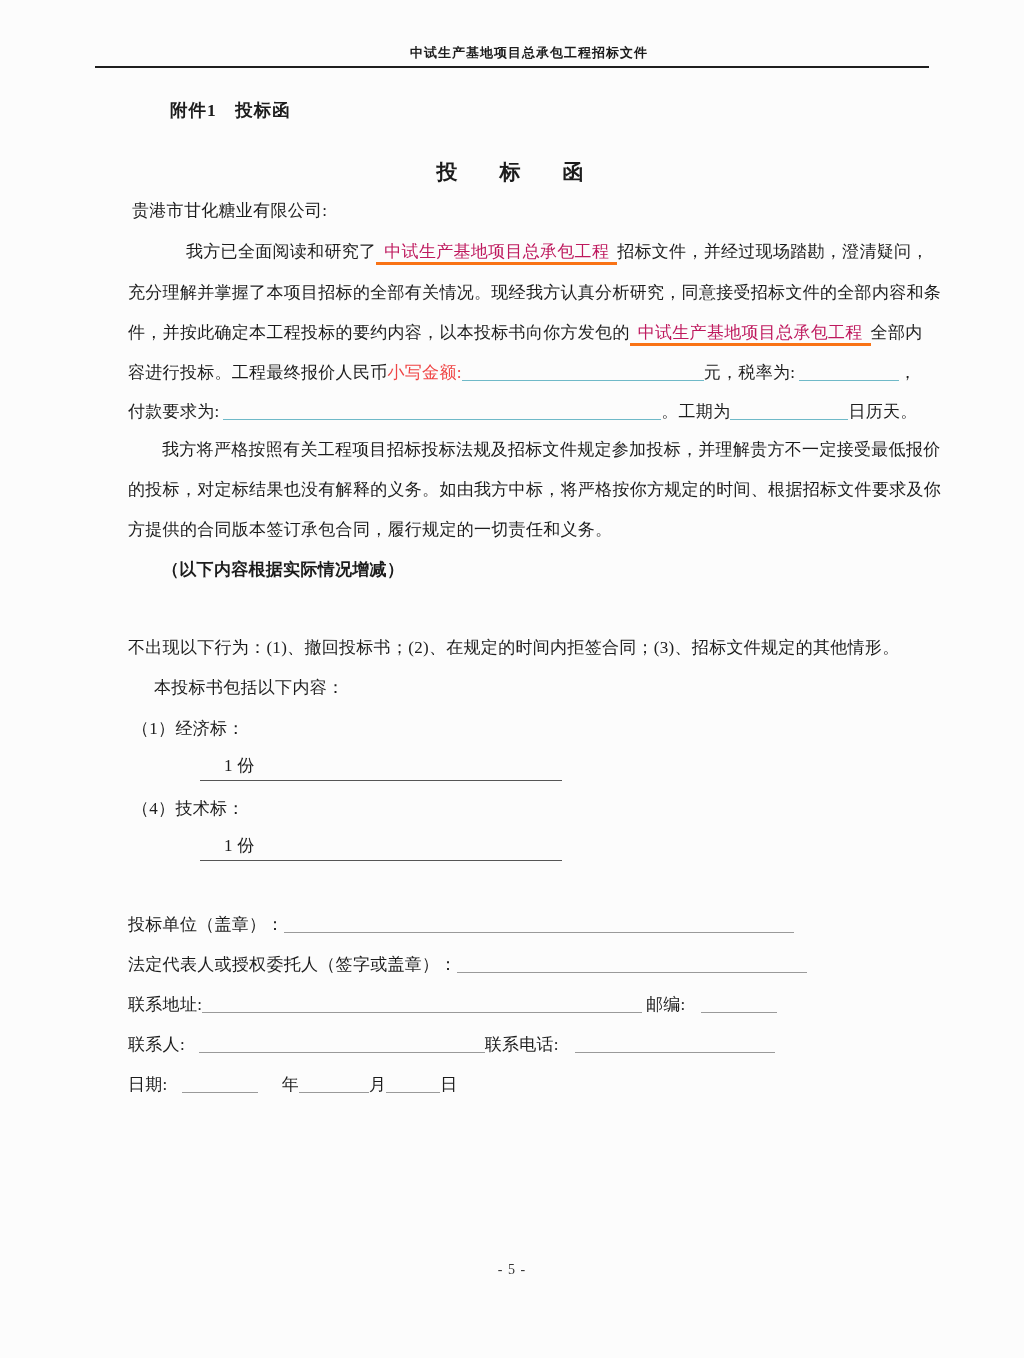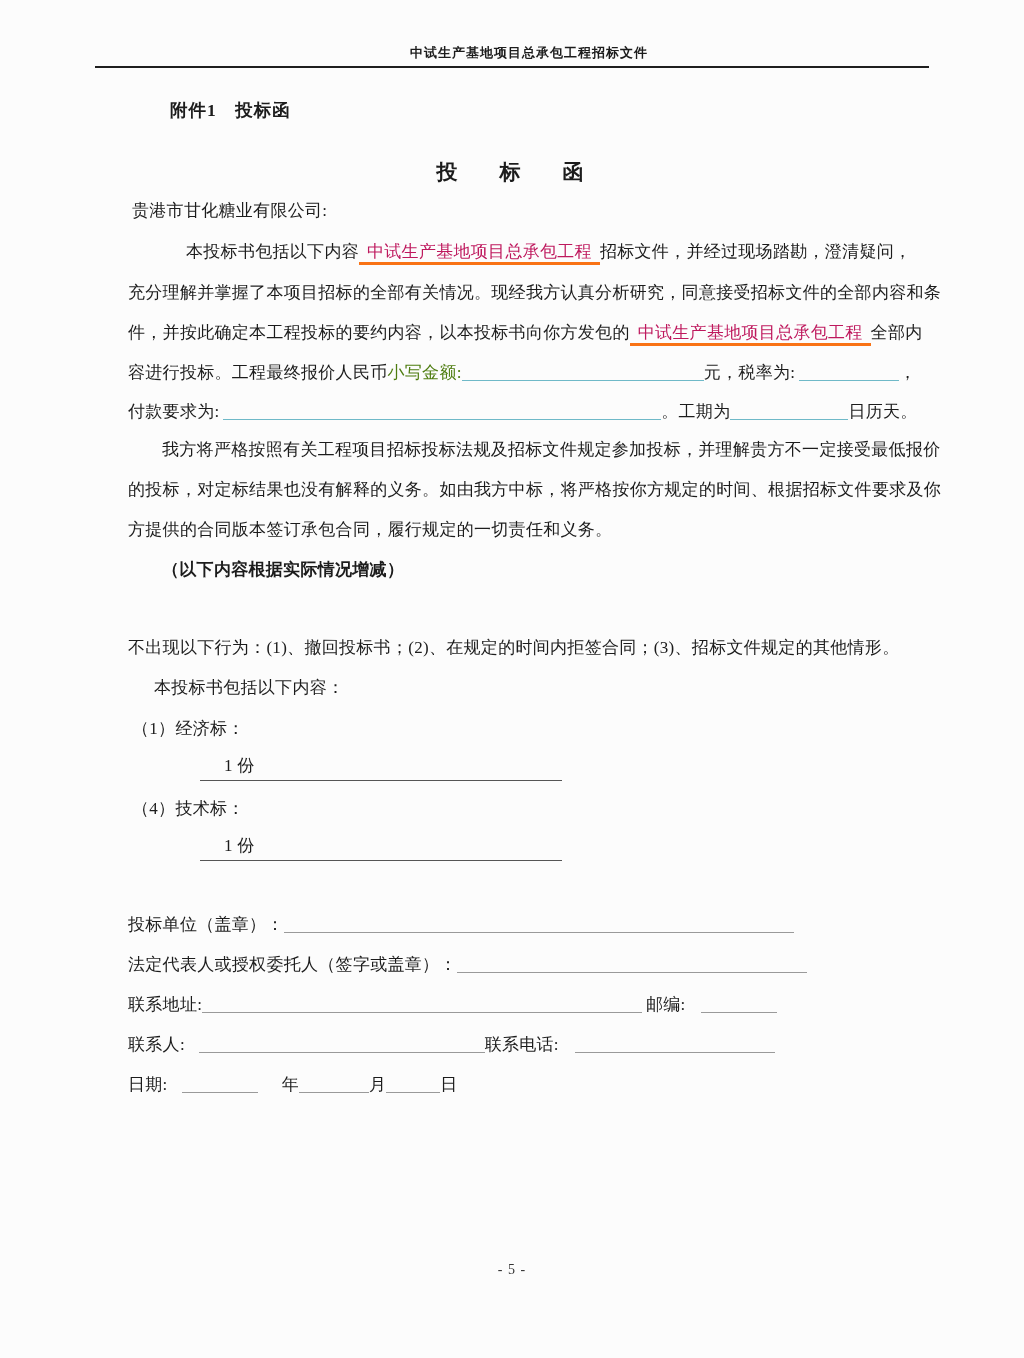--- a/index.html
+++ b/index.html
@@ -4,21 +4,21 @@
 <style>
   html,body { margin:0; padding:0; background:#e8e8e8; }
   .page {
     position:relative; width:1024px; height:1358px; margin:0 auto;
     background:#fcfcfc; color:#1c1c1c; overflow:hidden;
     font-family:"Liberation Serif","DejaVu Serif",serif;
   }
   .ln { position:absolute; white-space:nowrap; font-size:17px; line-height:24px; letter-spacing:0.3px; }
   .b  { font-weight:bold; }
   
-  .t-teal { color:#4d7c0f; }
+  .t-teal { color:#ef4444; }
   .u-teal { color:#be185d; border-bottom:3px solid #f97316; padding:0 8px 1px 8px; }
   
   .blank { display:inline-block; height:15px; border-bottom:1px solid #9a9a9a; vertical-align:-3px; }
   .blank.teal { border-bottom-color:#6fb9c8; }
   
   .rule { position:absolute; left:95px; top:66px; width:834px; height:2px; background:#1f1f1f; }
   .header-title { position:absolute; top:44px; left:17px; width:1024px; text-align:center;
                   font-size:13px; font-weight:bold; letter-spacing:1px; }
   .attach { position:absolute; top:98px; left:126px; font-size:17.5px; font-weight:bold; letter-spacing:1px;margin-left:44px; }
   .doc-title { position:absolute; top:158px; left:0; width:1020px; text-align:center;
@@ -39,21 +39,21 @@
   <div class="header-title">中试生产基地项目总承包工程招标文件</div>
   <div class="rule"></div>
 
   <div class="attach">附件1　投标函</div>
 
   <div class="doc-title">投　　标　　函</div>
 
   <div class="ln" style="top:199px;left:132px">贵港市甘化糖业有限公司:</div>
 
   <div class="ln" style="top:240px;left:186px">
-    <span>本投标书包括以下内容</span><span class="u-teal">中试生产基地项目总承包工程</span><span>招标文件，并经过现场踏勘，澄清疑问，</span>
+    <span>我方已全面阅读和研究了</span><span class="u-teal">中试生产基地项目总承包工程</span><span>招标文件，并经过现场踏勘，澄清疑问，</span>
   </div>
   <div class="ln" style="top:281px;left:128px">充分理解并掌握了本项目招标的全部有关情况。现经我方认真分析研究，同意接受招标文件的全部内容和条</div>
   <div class="ln" style="top:321px;left:128px">
     <span>件，并按此确定本工程投标的要约内容，以本投标书向你方发包的</span><span class="u-teal">中试生产基地项目总承包工程</span><span>全部内</span>
   </div>
   <div class="ln" style="top:361px;left:128px">
     <span>容进行投标。工程最终报价人民币</span><span class="t-teal">小写金额:</span><span class="blank teal" style="width:242px"></span><span>元，税率为:</span> <span class="blank teal" style="width:100px"></span><span>，</span>
   </div>
   <div class="ln" style="top:400px;left:128px">
     <span>付款要求为:</span> <span class="blank teal" style="width:438px"></span><span>。工期为</span><span class="blank teal" style="width:118px"></span><span>日历天。</span>

